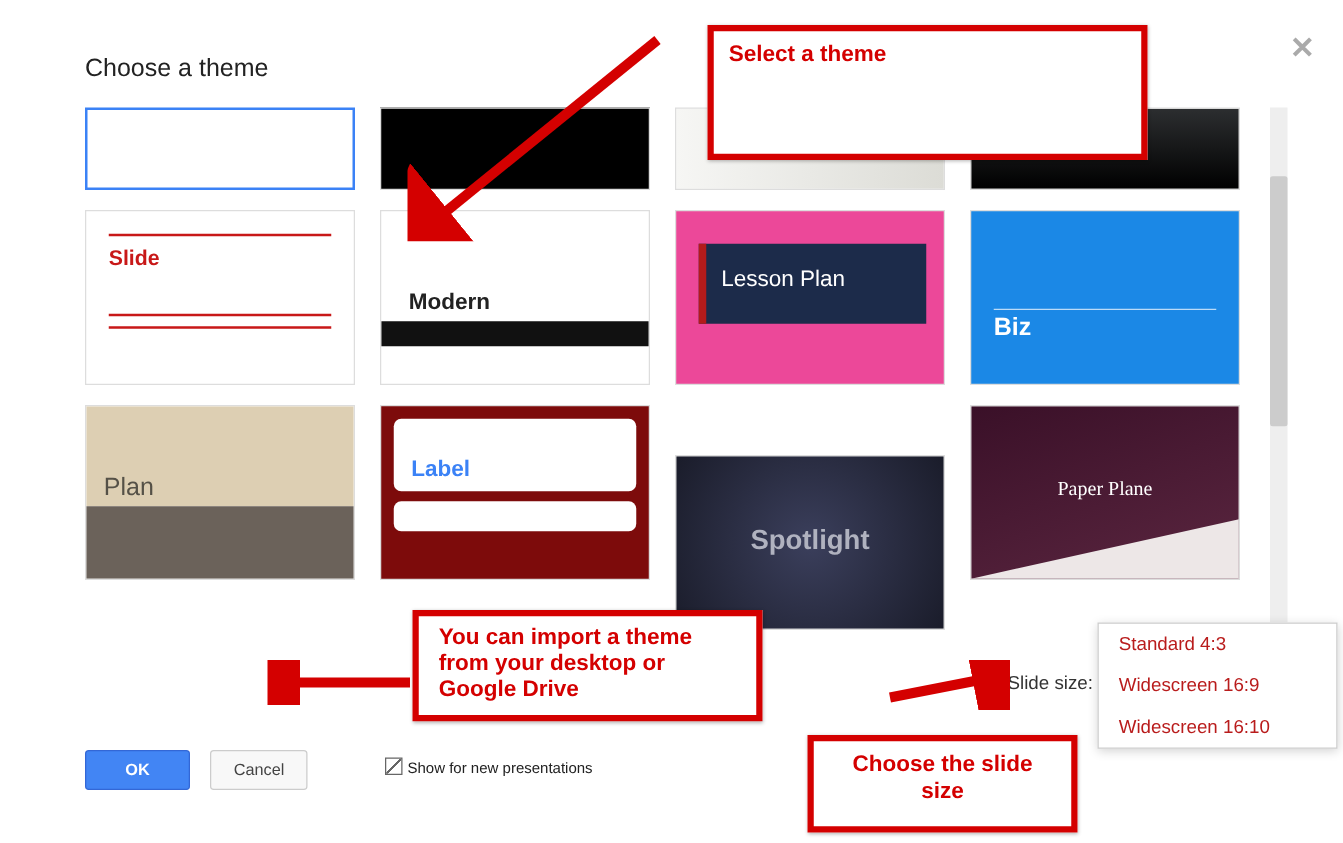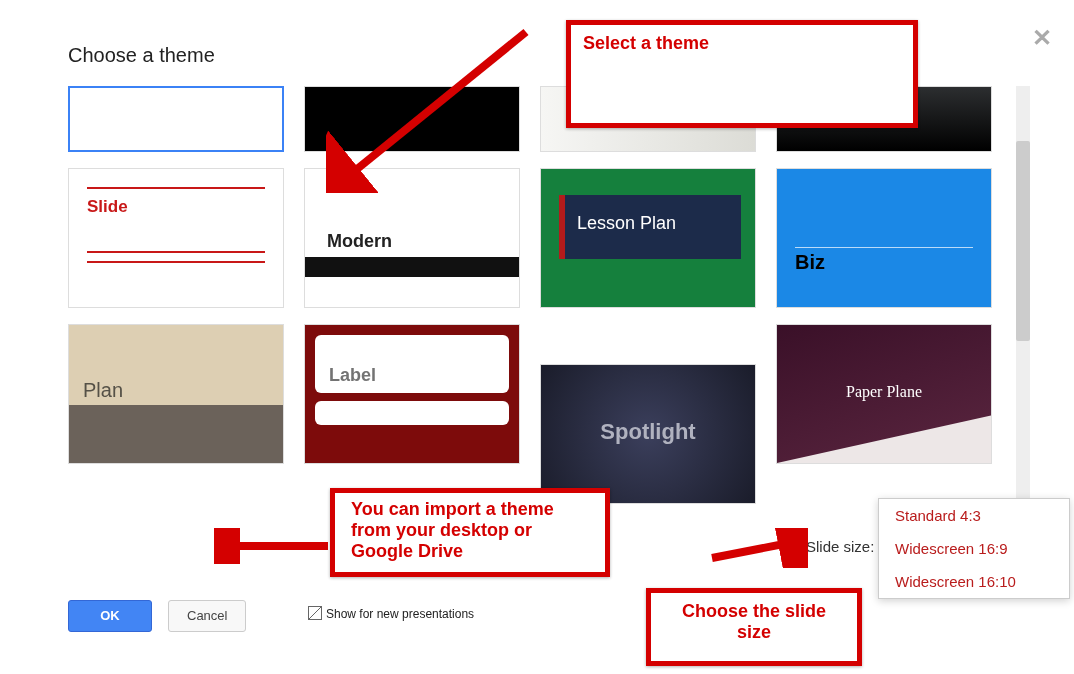--- a/index.html
+++ b/index.html
@@ -79,21 +79,21 @@
   font-weight: bold;
   color: #222;
 }
 .th-modern .modern-bar {
   position: absolute;
   top: 88px; left: 0; right: 0;
   height: 20px;
   background: #111;
 }
 .th-lesson {
-  background: #15803d;
+  background: #ec4899;
 }
 .th-lesson .panel {
   position: absolute;
   top: 26px; left: 18px; right: 14px;
   height: 64px;
   background: #1c2b4a;
   border-left: 6px solid #b31b1b;
 }
 .th-lesson .lesson-lbl {
   position: absolute;
@@ -106,21 +106,21 @@
 }
 .th-biz .sep {
   position: absolute;
   top: 78px; left: 18px; right: 18px;
   height: 1px;
   background: rgba(255,255,255,0.7);
 }
 .th-biz .biz-lbl {
   position: absolute;
   top: 82px; left: 18px;
-  color: #000000;
+  color: #ffffff;
   font-weight: bold;
   font-size: 20px;
 }
 .th-khaki .top {
   position: absolute;
   top: 0; left: 0; right: 0;
   height: 80px;
   background: #ddcfb3;
 }
 .th-khaki .bot {
@@ -136,21 +136,21 @@
 }
 .th-label {
   background: #7d0b0b;
   padding: 10px;
 }
 .th-label .whitebox1 {
   background: #fff;
   border-radius: 6px;
   height: 58px;
   padding: 30px 0 0 14px;
-  color: #737373;
+  color: #3b82f6;
   font-weight: bold;
   font-size: 18px;
   margin-bottom: 8px;
 }
 .th-label .whitebox2 {
   background: #fff;
   border-radius: 6px;
   height: 24px;
 }
 .th-spotlight {

